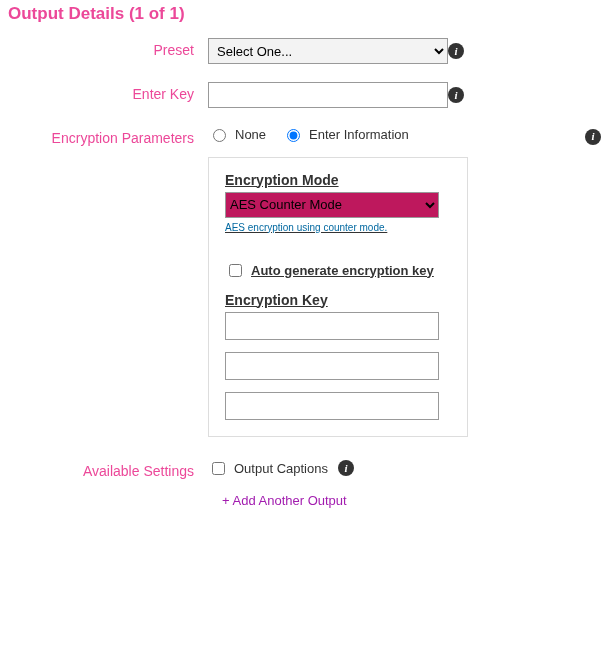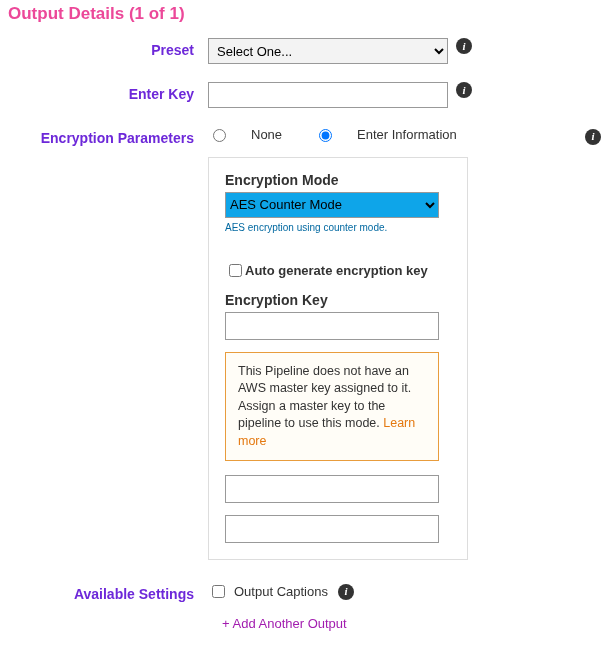--- a/index.html
+++ b/index.html
@@ -23,31 +23,30 @@
   }
   .row {
     display: flex;
     align-items: flex-start;
     margin-bottom: 18px;
   }
   .label-col {
     width: 200px;
     text-align: right;
     padding-right: 14px;
-    font-weight: bold;
-    color: #6d28d9;
+    font-weight: normal;
+    color: #ec4899;
     font-size: 14px;
     padding-top: 4px;
   }
   .field-col {
     flex: 1;
     display: flex;
-    align-items: flex-start;
+    align-items: center;
     flex-wrap: wrap;
-    gap: 8px;
   }
   select.form-select {
     width: 240px;
     height: 26px;
     border: 1px solid #999;
     background: #f3f3f3;
     font-size: 13px;
     padding: 2px 4px;
   }
   input.form-text {
@@ -68,53 +67,55 @@
     color: #fff;
     font-family: Georgia, serif;
     font-style: italic;
     font-weight: bold;
     font-size: 11px;
     line-height: 1;
   }
   .radio-line {
     display: flex;
     align-items: center;
-    gap: 22px;
+    gap: 6px;
     font-size: 13px;
   }
   .radio-line label { margin-right: 10px; }
   .enc-panel {
     margin-top: 12px;
     border: 1px solid #ddd;
     background: #fff;
     padding: 14px 28px 16px 16px;
     width: 260px;
+    text-decoration: underline;
   }
   .enc-panel .sublabel {
     font-weight: bold;
     font-size: 14px;
     margin-bottom: 4px;
     display: block;
   }
   .enc-panel select {
     width: 100%;
     height: 26px;
     border: 1px solid #999;
-    background: #0ea5e9;
+    background: #be185d;
     font-size: 13px;
     margin-bottom: 4px;
   }
   .enc-panel .desc {
     font-size: 10px;
     color: #0369a1;
     margin-bottom: 28px;
   }
   .enc-panel .chkline {
     display: flex;
     align-items: center;
+    gap: 6px;
     font-weight: bold;
     font-size: 13px;
     margin-bottom: 12px;
   }
   .enc-panel input[type=text] {
     width: 100%;
     height: 28px;
     border: 1px solid #999;
     padding: 2px 6px;
     font-size: 13px;
@@ -193,23 +194,20 @@
         <div class="desc">AES encryption using counter mode.</div>
 
         <div class="chkline">
           <input type="checkbox" style="">
           <span>Auto generate encryption key</span>
         </div>
 
         <span class="sublabel">Encryption Key</span>
         <input type="text" value="" style="">
 
-        <div class="warn-box">
-          <span>This Pipeline does not have an AWS master key assigned to it. Assign a master key to the pipeline to use this mode. </span><a href="#">Learn more</a>
-        </div>
 
         <input type="text" value="" style="">
 
         <input type="text" style="margin-bottom: 0px;" value="">
       </div>
     </div>
   </div>
 
   <div class="row" style="margin-top:22px; margin-bottom:6px;">
     <div class="label-col">Available Settings</div>

